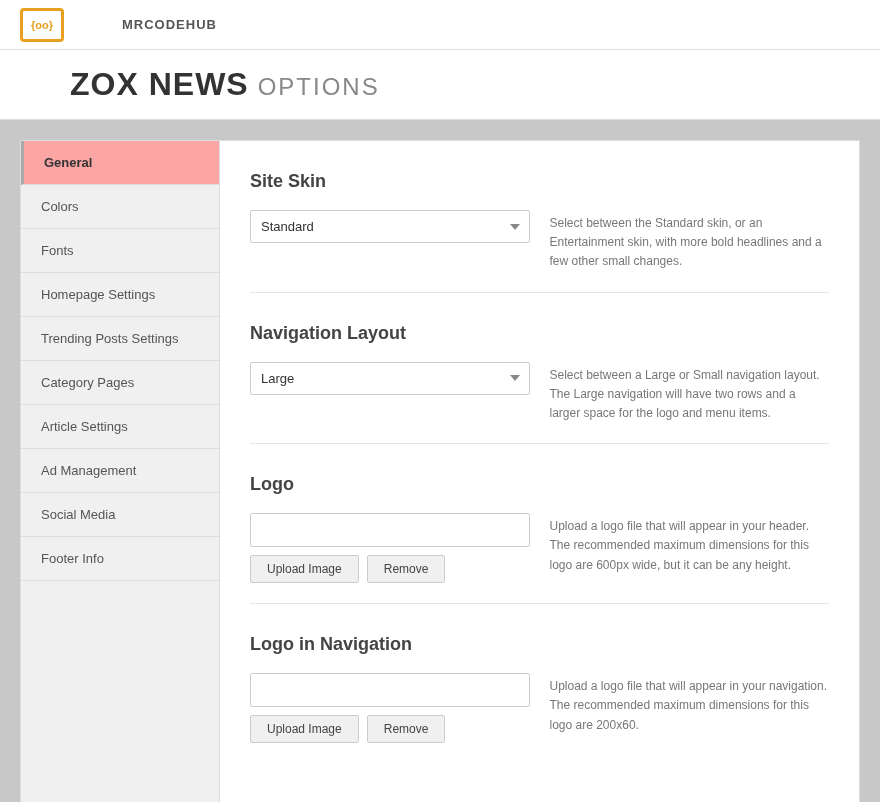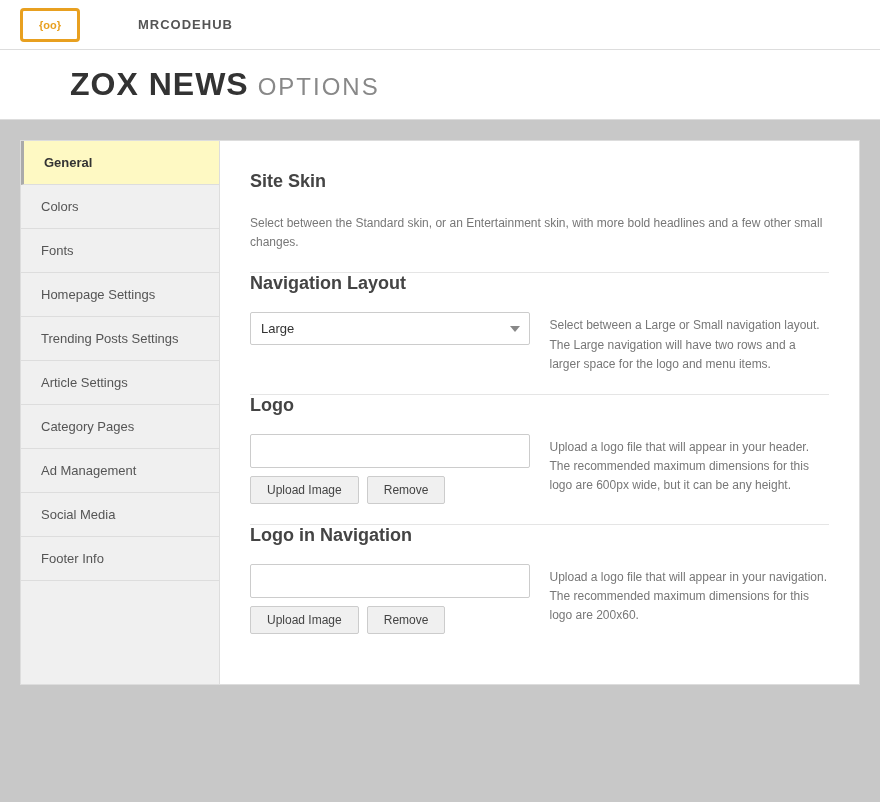--- a/index.html
+++ b/index.html
@@ -20,21 +20,21 @@
       align-items: center;
       padding: 0 20px;
       border-bottom: 1px solid #ddd;
     }
     .logo-area {
       display: flex;
       align-items: center;
       gap: 10px;
     }
     .logo-icon {
-      width: 60px;
+      width: 44px;
       height: 34px;
       border: 3px solid #e8a020;
       border-radius: 4px;
       display: flex;
       align-items: center;
       justify-content: center;
       font-size: 11px;
       font-weight: bold;
       color: #e8a020;
       letter-spacing: 0;
@@ -89,37 +89,38 @@
       flex-shrink: 0;
     }
     .sidebar-item {
       padding: 14px 20px;
       border-bottom: 1px solid #ddd;
       cursor: pointer;
       color: #555;
       font-size: 13px;
     }
     .sidebar-item.active {
-      background: #fef9c3;
+      background: #fca5a5;
       color: #333;
       font-weight: bold;
       border-left: 3px solid #aaa;
     }
 
     
     .main-content {
       flex: 1;
       background: #fff;
       border: 1px solid #ddd;
       border-left: none;
       padding: 30px 30px;
     }
 
     
     .section {
+      margin-bottom: 30px;
       padding-bottom: 20px;
       border-bottom: 1px solid #e5e5e5;
     }
     .section:last-child {
       border-bottom: none;
     }
     .section-title {
       font-size: 18px;
       font-weight: bold;
       color: #444;
@@ -228,41 +229,50 @@
     <div class="sidebar-item">
       <span>Fonts</span>
     </div>
     <div class="sidebar-item">
       <span>Homepage Settings</span>
     </div>
     <div class="sidebar-item">
       <span>Trending Posts Settings</span>
     </div>
     <div class="sidebar-item">
+      <span>Category Pages</span>
+    </div>
+    <div class="sidebar-item">
       <span>Article Settings</span>
-    </div>
-    <div class="sidebar-item">
-      <span>Category Pages</span>
     </div>
     <div class="sidebar-item">
       <span>Ad Management</span>
     </div>
     <div class="sidebar-item">
       <span>Social Media</span>
     </div>
     <div class="sidebar-item">
       <span>Footer Info</span>
     </div>
   </div>
 
   <div class="main-content">
 
     <div class="section">
       <div class="section-title">Site Skin</div>
       <div class="section-row">
+        <div class="section-input-area">
+          <div class="select-wrapper">
+            <select class="custom-select">
+              <option>Standard</option>
+              <option>Entertainment</option>
+            </select>
+            <div class="select-arrow"></div>
+          </div>
+        </div>
         <div class="section-description">Select between the Standard skin, or an Entertainment skin, with more bold headlines and a few other small changes.</div>
       </div>
     </div>
 
     <div class="section">
       <div class="section-title">Navigation Layout</div>
       <div class="section-row">
         <div class="section-input-area">
           <div class="select-wrapper">
             <select class="custom-select">

